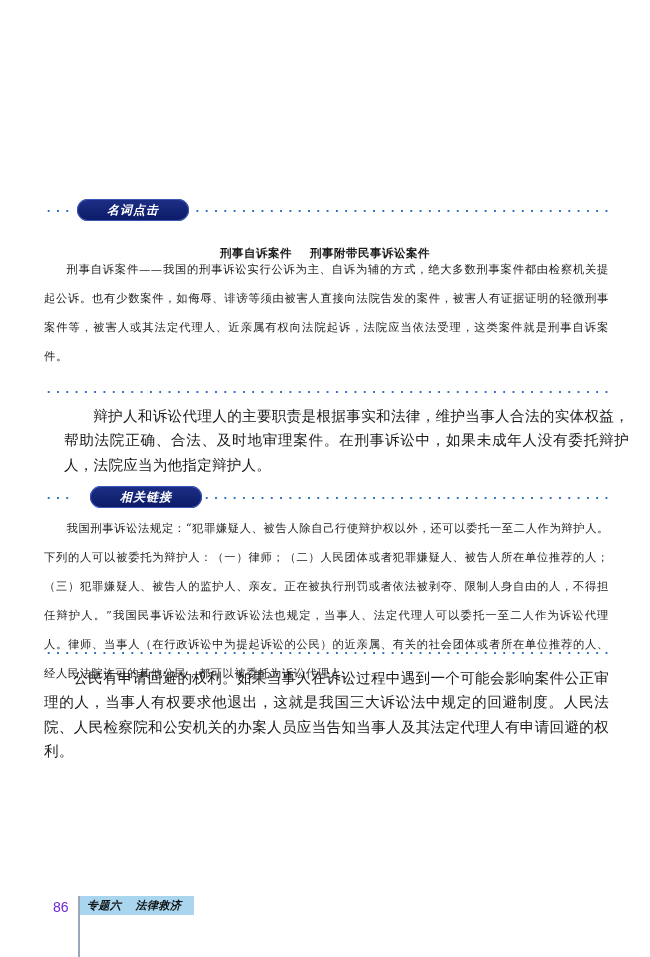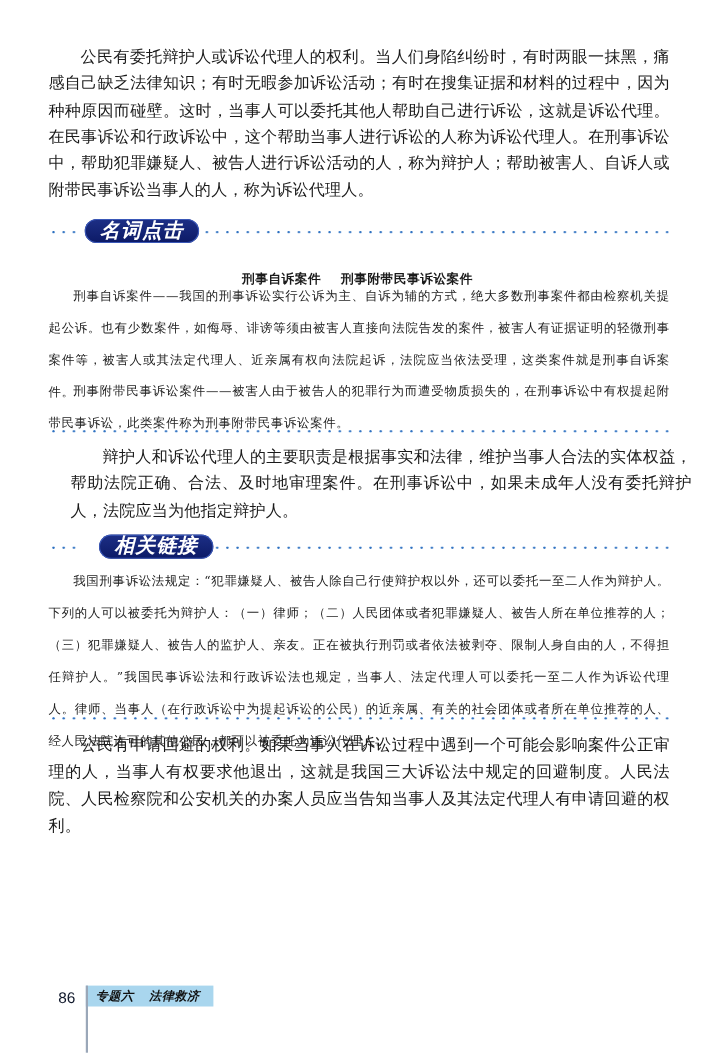--- a/index.html
+++ b/index.html
@@ -17,66 +17,64 @@
     position: absolute; left: 44px; width: 565px;
     font-size: 11.3px; line-height: 29px; letter-spacing: 0.6px;
     text-align: justify; text-indent: 2em; margin: 0; color: #222;
   }
   .dots {
     position: absolute; left: 44px; width: 565px; height: 2px;
     background-image: radial-gradient(circle, #2b6fc0 0.9px, transparent 1.2px);
     background-size: 9.3px 2px; background-repeat: repeat-x;
   }
   .pill {
-    position: absolute; height: 22px; padding: 0 14px;
+    position: absolute; height: 22px; padding: 0 30px;
     background: linear-gradient(#1d2f86, #0c1a66);
     border-radius: 11px; color: #ffffff;
     font-family: "DejaVu Sans", "Liberation Sans", sans-serif;
-    font-size: 18px; font-style: italic; font-weight: bold; line-height: 22px;
+    font-size: 12px; font-style: italic; font-weight: bold; line-height: 22px;
     letter-spacing: 1px; white-space: nowrap;
     box-shadow: 0 0 0 1px #3a58b8 inset;
   }
   .pill-mask { position: absolute; height: 8px; background: #fff; }
   .term-title {
     position: absolute; left: 0; width: 650px; text-align: center;
     font-family: "DejaVu Sans", "Liberation Sans", sans-serif;
     font-size: 11.5px; font-weight: bold; letter-spacing: 0.5px;
   }
   .footer-num {
     position: absolute; left: 53px; top: 899px;
-    font-family: "Liberation Sans", "DejaVu Sans", sans-serif; font-size: 14px; color: #0f172a;
+    font-family: "Liberation Sans", "DejaVu Sans", sans-serif; font-size: 14px; color: #6d28d9;
   }
   .footer-bar {
     position: absolute; left: 78px; top: 896px; width: 116px; height: 19px;
     background: #a9d6ee;
     font-family: "DejaVu Sans", "Liberation Sans", sans-serif; font-size: 11px; font-weight: bold;
     line-height: 19px; padding-left: 9px; box-sizing: border-box; color: #111; letter-spacing: 0.5px; font-style: italic;
   }
   .footer-vline {
     position: absolute; left: 78px; top: 896px; width: 2px; height: 61px; background: #9aa7b8;
   }
   .footer-bar .gap { display: inline-block; width: 14px; }
 </style>
 </head>
 <body>
 
 <div class="page">
 
-  <p class="para" style="top:40px;">公民有委托辩护人或诉讼代理人的权利。当人们身陷纠纷时，有时两眼一抹黑，痛感自己缺乏法律知识；有时无暇参加诉讼活动；有时在搜集证据和材料的过程中，因为种种原因而碰壁。这时，当事人可以委托其他人帮助自己进行诉讼，这就是诉讼代理。在民事诉讼和行政诉讼中，这个帮助当事人进行诉讼的人称为诉讼代理人。在刑事诉讼中，帮助犯罪嫌疑人、被告人进行诉讼活动的人，称为辩护人；帮助被害人、自诉人或附带民事诉讼当事人的人，称为诉讼代理人。</p>
 
   <div class="dots" style="top:210px;"></div>
   <div class="pill-mask" style="left:72px; top:206px; width:106px;"></div>
   <div class="pill" style="left:77px; top:199px;">名词点击</div>
 
   <div class="term-title" style="top:246px;">
     <span>刑事自诉案件</span>&nbsp;&nbsp;&nbsp;&nbsp;<span>刑事附带民事诉讼案件</span>
   </div>
 
   <p class="small" style="top:255px;">刑事自诉案件——我国的刑事诉讼实行公诉为主、自诉为辅的方式，绝大多数刑事案件都由检察机关提起公诉。也有少数案件，如侮辱、诽谤等须由被害人直接向法院告发的案件，被害人有证据证明的轻微刑事案件等，被害人或其法定代理人、近亲属有权向法院起诉，法院应当依法受理，这类案件就是刑事自诉案件。</p>
-  <p class="small" style="top:341px;">刑事附带民事诉讼案件——被害人由于被告人的犯罪行为而遭受物质损失的，在刑事诉讼中有权提起附带民事诉讼，此类案件称为刑事附带民事诉讼案件。</p>
 
   <div class="dots" style="top:391px;"></div>
 
   <p class="para" style="top:404px;margin-left:20px;">辩护人和诉讼代理人的主要职责是根据事实和法律，维护当事人合法的实体权益，帮助法院正确、合法、及时地审理案件。在刑事诉讼中，如果未成年人没有委托辩护人，法院应当为他指定辩护人。</p>
 
   <div class="dots" style="top:497px;"></div>
   <div class="pill-mask" style="left:72px; top:493px; width:106px;"></div>
   <div class="pill" style="left:77px; top:486px;margin-left:13px;">相关链接</div>
 
   <p class="small" style="top:514px;">我国刑事诉讼法规定：“犯罪嫌疑人、被告人除自己行使辩护权以外，还可以委托一至二人作为辩护人。下列的人可以被委托为辩护人：（一）律师；（二）人民团体或者犯罪嫌疑人、被告人所在单位推荐的人；（三）犯罪嫌疑人、被告人的监护人、亲友。正在被执行刑罚或者依法被剥夺、限制人身自由的人，不得担任辩护人。”我国民事诉讼法和行政诉讼法也规定，当事人、法定代理人可以委托一至二人作为诉讼代理人。律师、当事人（在行政诉讼中为提起诉讼的公民）的近亲属、有关的社会团体或者所在单位推荐的人、经人民法院许可的其他公民，都可以被委托为诉讼代理人。</p>

